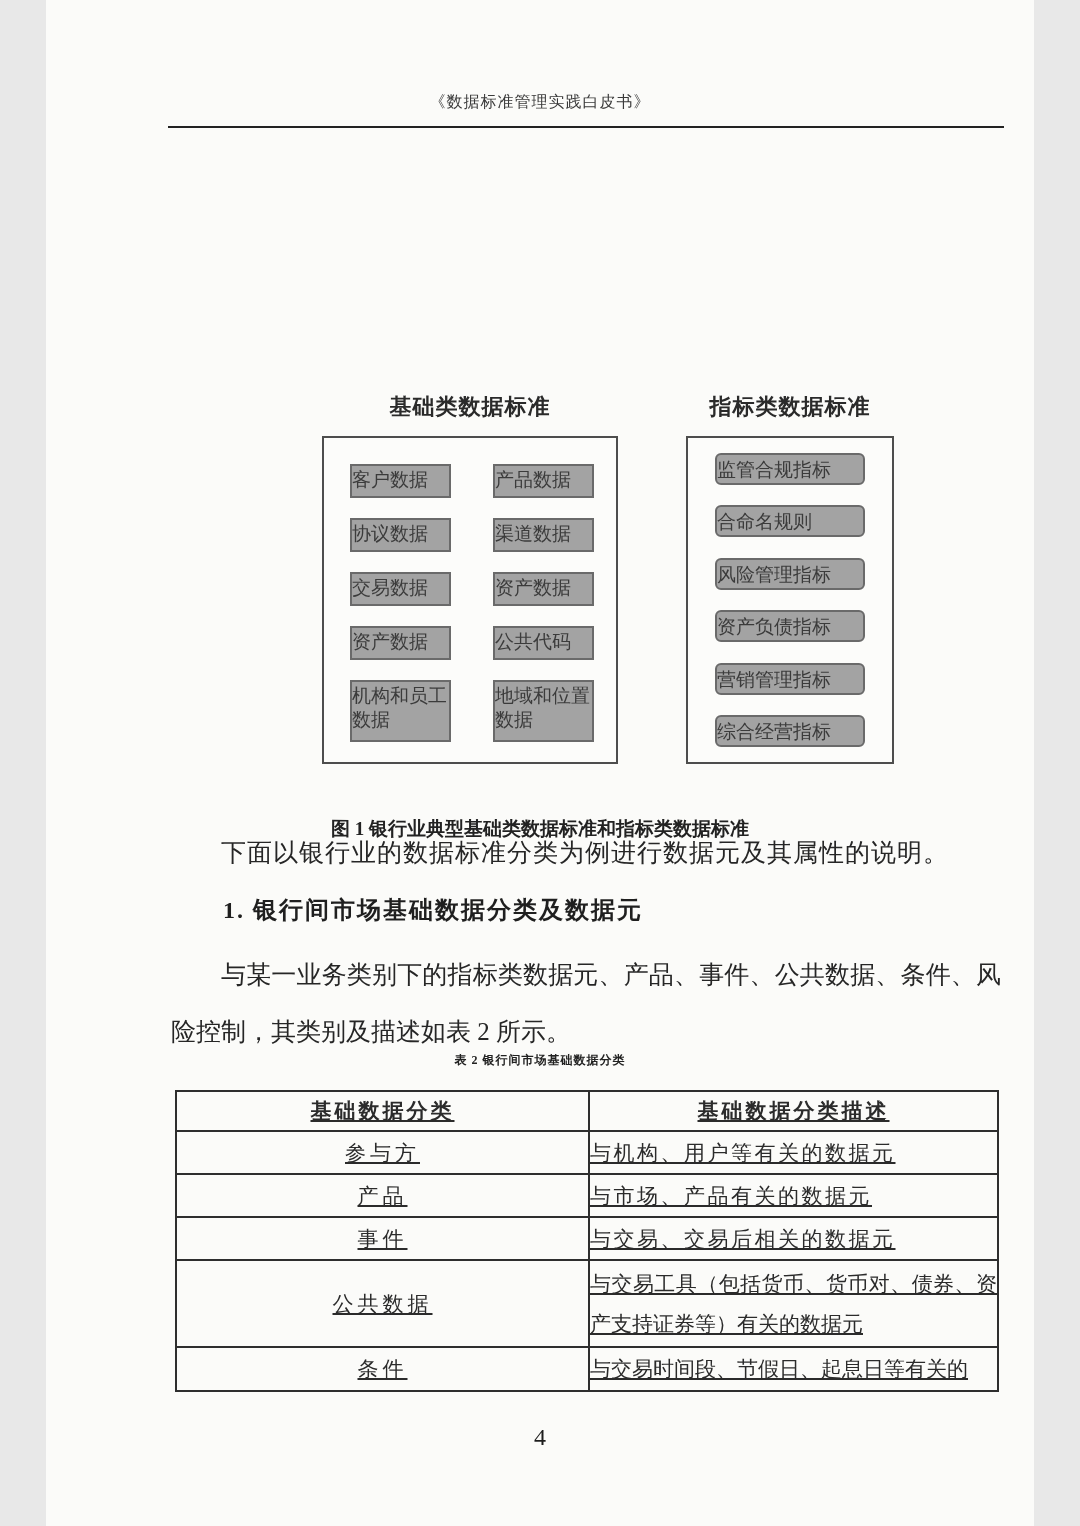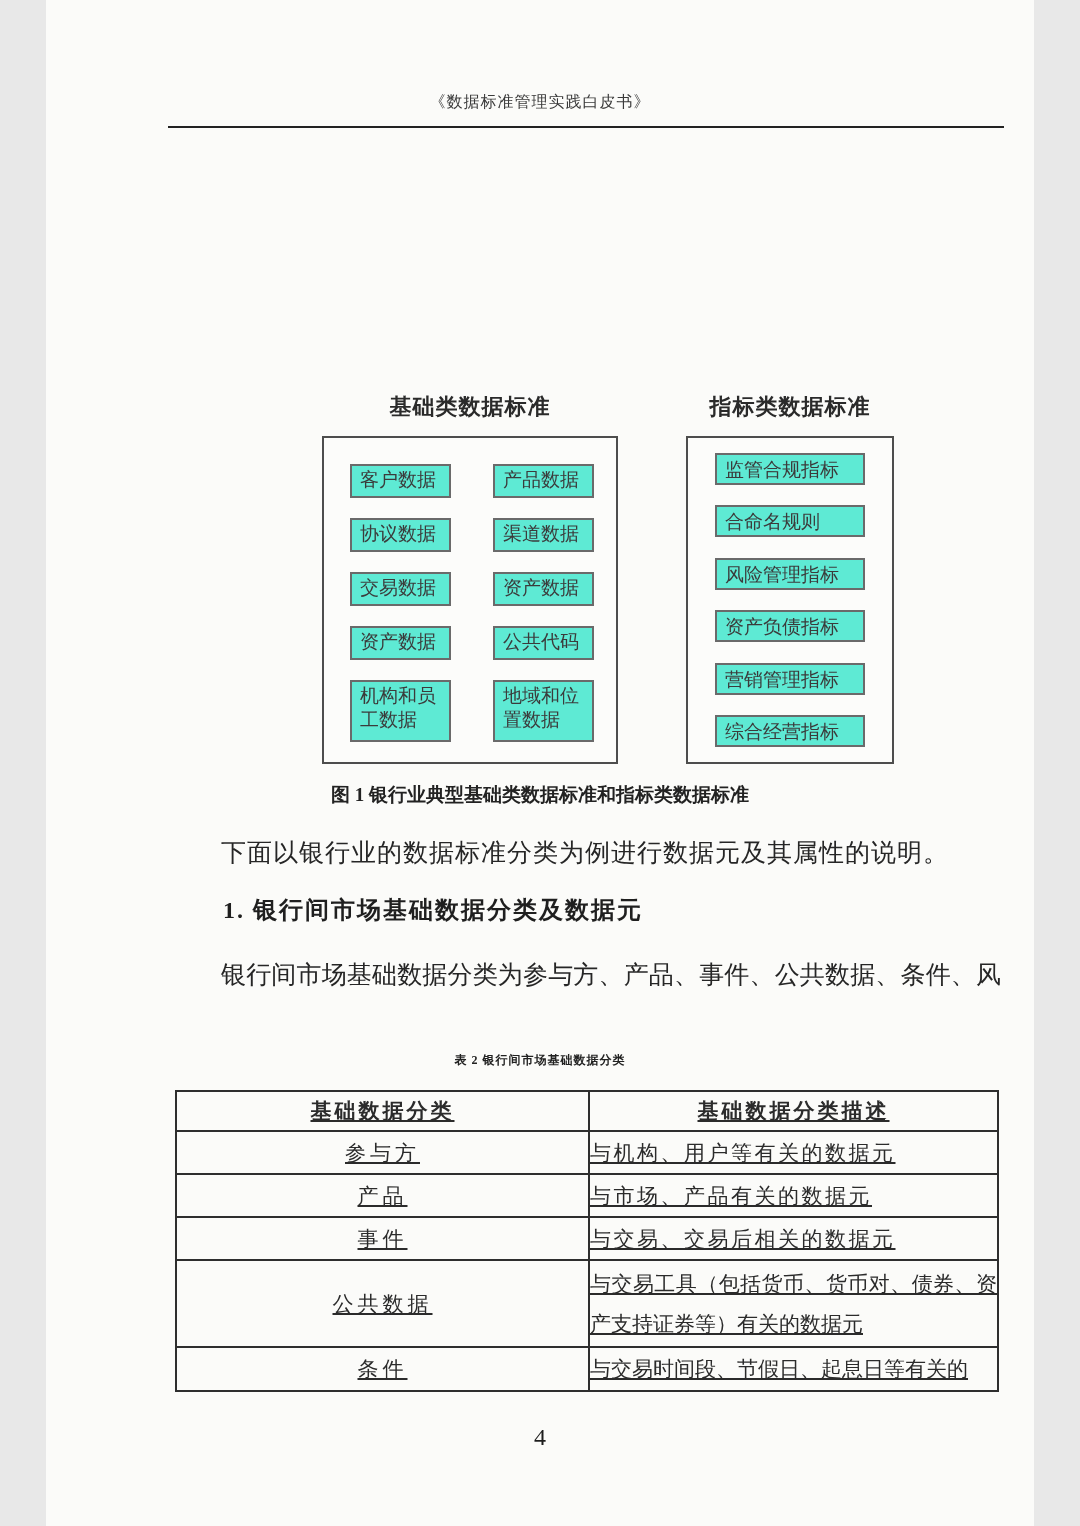--- a/index.html
+++ b/index.html
@@ -65,29 +65,29 @@
     column-gap:42px;row-gap:20px;
     padding:26px 22px 22px 26px;
   }
   .fig-box.right{
     left:640px;width:208px;height:328px;
     display:flex;flex-direction:column;
     justify-content:space-between;align-items:center;
     padding:15px 0;
   }
   .fig-item{
-    border:2px solid #6a6a6a;background:#5eead4;
+    border:2px solid #6a6a6a;background:#a3a3a3;
     font-size:19px;line-height:24px;color:#3b3b3b;
-    padding:2px 2px 2px 8px;
+    padding:2px 2px 2px 0;
     box-sizing:border-box;
     overflow:hidden;
   }
-  .fig-box.right .fig-item{width:150px;height:32px;line-height:26px;}
+  .fig-box.right .fig-item{width:150px;height:32px;line-height:26px;border-radius:6px;}
   .fig-caption{
-    position:absolute;top:782px;left:0;width:100%;
+    position:absolute;top:816px;left:0;width:100%;
     text-align:center;font-size:19px;font-weight:bold;color:#222;
   }
   
   .tbl-caption{
     position:absolute;top:1052px;left:0;width:100%;
     text-align:center;font-size:12px;font-weight:bold;color:#222;
     letter-spacing:1px;
   }
   table.data{
     position:absolute;top:1090px;left:129px;width:824px;
@@ -156,21 +156,22 @@
     <div class="fig-item">综合经营指标</div>
   </div>
 
   <div class="fig-caption">图 1 银行业典型基础类数据标准和指标类数据标准</div>
 
   <div class="para p2">下面以银行业的数据标准分类为例进行数据元及其属性的说明。</div>
 
   <div class="sec-heading">1.  银行间市场基础数据分类及数据元</div>
 
   <div class="para p3">
-    <div class="pline first">银行间市场基础数据分类为参与方、产品、事件、公共数据、条件、风</div>
+    <div class="pline first">与某一业务类别下的指标类数据元、产品、事件、公共数据、条件、风</div>
+    <div class="pline last">险控制，其类别及描述如表 2 所示。</div>
   </div>
 
   <div class="tbl-caption">表 2 银行间市场基础数据分类</div>
 
   <table class="data">
     <colgroup>
         <col style="width:413px">
         <col>
       </colgroup>
     <tbody>

